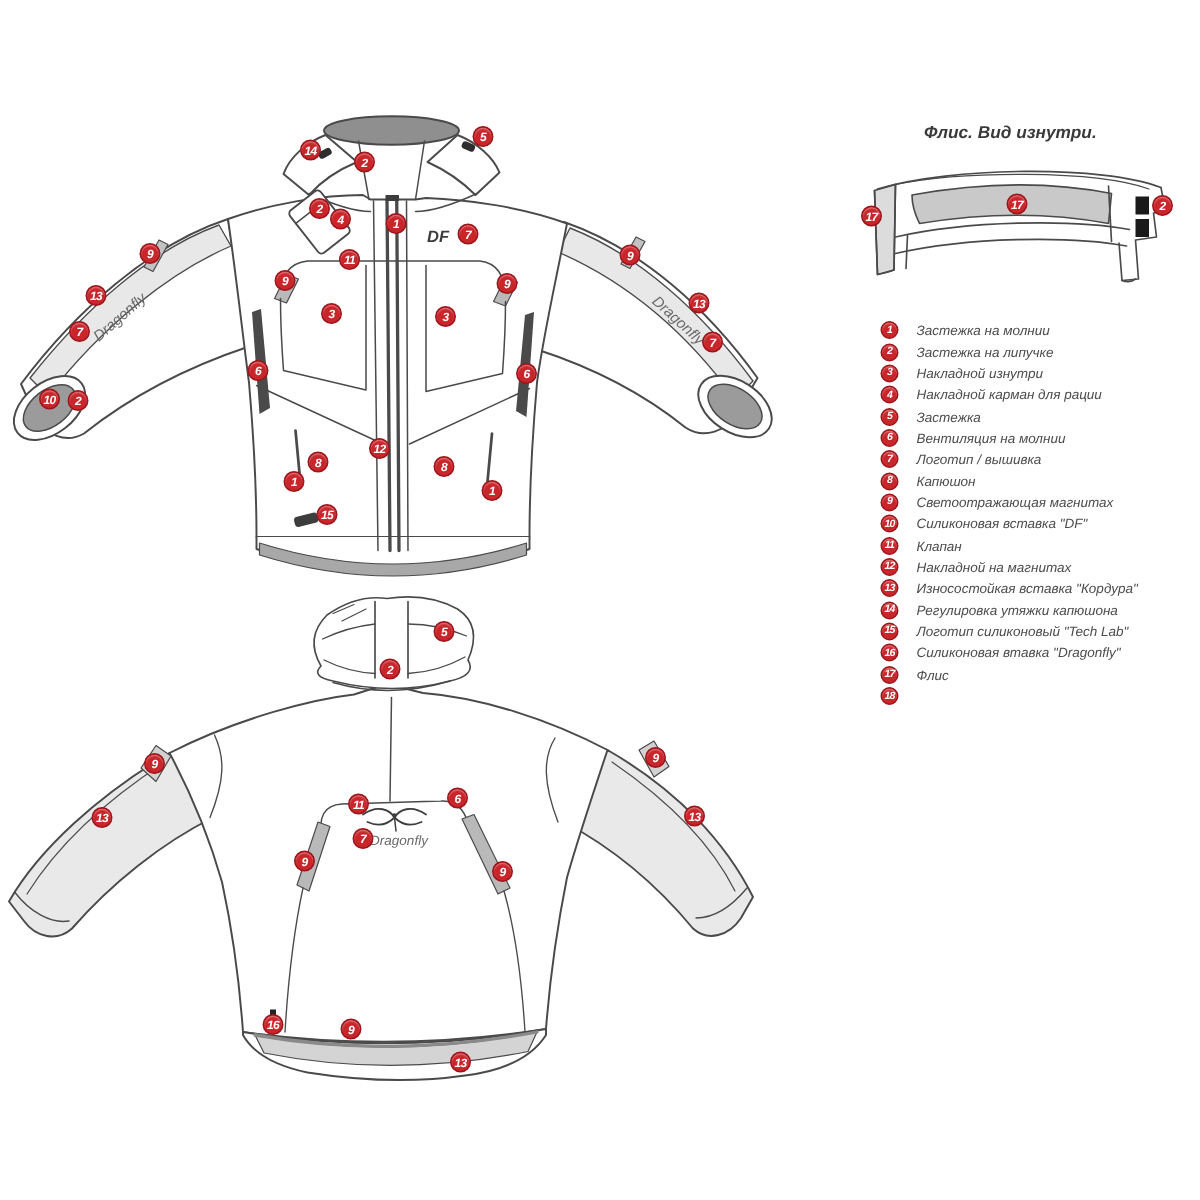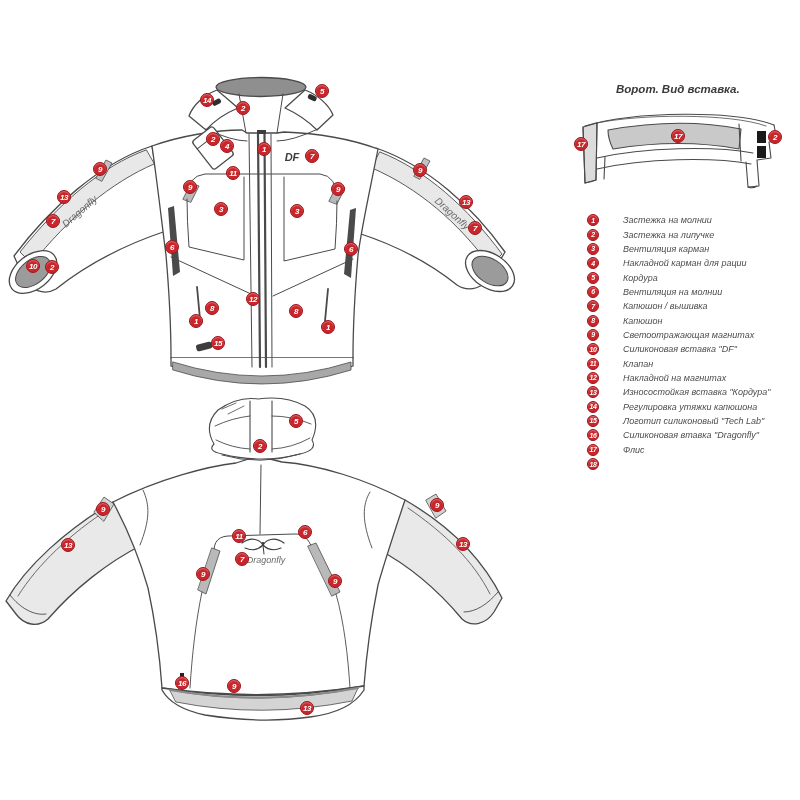--- a/index.html
+++ b/index.html
@@ -15,21 +15,21 @@
   #collar-title{position:absolute;left:616px;top:83px;
           font:italic bold 11.5px "Liberation Sans",sans-serif;color:#3a3a3a;
           white-space:nowrap;}
   #legend{position:absolute;left:587px;top:213px;}
   .legend-row{display:flex;align-items:center;height:14.35px;}
   .legend-num{flex:0 0 auto;width:12px;height:12px;border-radius:50%;
           background:#c9262b;border:1px solid #9e151b;box-sizing:border-box;
           color:#fff;font:italic bold 7px "Liberation Sans",sans-serif;
           display:flex;align-items:center;justify-content:center;letter-spacing:-0.5px;
           box-shadow:inset 0 1px 1px rgba(255,255,255,.35);}
-  .legend-label{margin-left:24px;font:italic 9px "Liberation Sans",sans-serif;
+  .legend-label{margin-left:12px;font:italic 9px "Liberation Sans",sans-serif;
           color:#4c4c4c;white-space:nowrap;}
   svg text{font-family:"Liberation Sans",sans-serif;}
 </style>
 </head>
 <body>
 
 <div id="canvas">
 
   <svg id="diagram" width="800" height="800" viewBox="0 0 800 800">
     <g stroke="#4a4a4a" stroke-width="1.3" fill="none" stroke-linejoin="round" stroke-linecap="round">
@@ -164,50 +164,50 @@
         <g>
           <path d="M162,688 Q262,704 364,686 L364,690 Q350,712 310,717 Q262,724 205,715 Q172,708 162,690 Z" fill="#ffffff"></path>
           <path d="M170,690 Q262,707 358,688 L352,701 Q262,719 176,702 Z" fill="#d4d4d4" stroke-width="0.8"></path>
           <path d="M170,690 Q262,706 358,688" stroke="#8a8a8a" stroke-width="2.2"></path>
           <rect x="180" y="673" width="4" height="7" fill="#222222" stroke="none"></rect>
         </g>
       </g>
     </g>
   </svg>
 
-  <div id="collar-title">Ворот. Вид вставка.</div>
+  <div id="collar-title">Флис. Вид изнутри.</div>
 
   <div id="legend">
       <div class="legend-row">
         <span class="legend-num">1</span>
         <span class="legend-label">Застежка на молнии</span>
       </div>
       <div class="legend-row">
         <span class="legend-num">2</span>
         <span class="legend-label">Застежка на липучке</span>
       </div>
       <div class="legend-row">
         <span class="legend-num">3</span>
-        <span class="legend-label">Вентиляция карман</span>
+        <span class="legend-label">Накладной изнутри</span>
       </div>
       <div class="legend-row">
         <span class="legend-num">4</span>
         <span class="legend-label">Накладной карман для рации</span>
       </div>
       <div class="legend-row">
         <span class="legend-num">5</span>
-        <span class="legend-label">Кордура</span>
+        <span class="legend-label">Застежка</span>
       </div>
       <div class="legend-row">
         <span class="legend-num">6</span>
         <span class="legend-label">Вентиляция на молнии</span>
       </div>
       <div class="legend-row">
         <span class="legend-num">7</span>
-        <span class="legend-label">Капюшон / вышивка</span>
+        <span class="legend-label">Логотип / вышивка</span>
       </div>
       <div class="legend-row">
         <span class="legend-num">8</span>
         <span class="legend-label">Капюшон</span>
       </div>
       <div class="legend-row">
         <span class="legend-num">9</span>
         <span class="legend-label">Светоотражающая магнитах</span>
       </div>
       <div class="legend-row">

